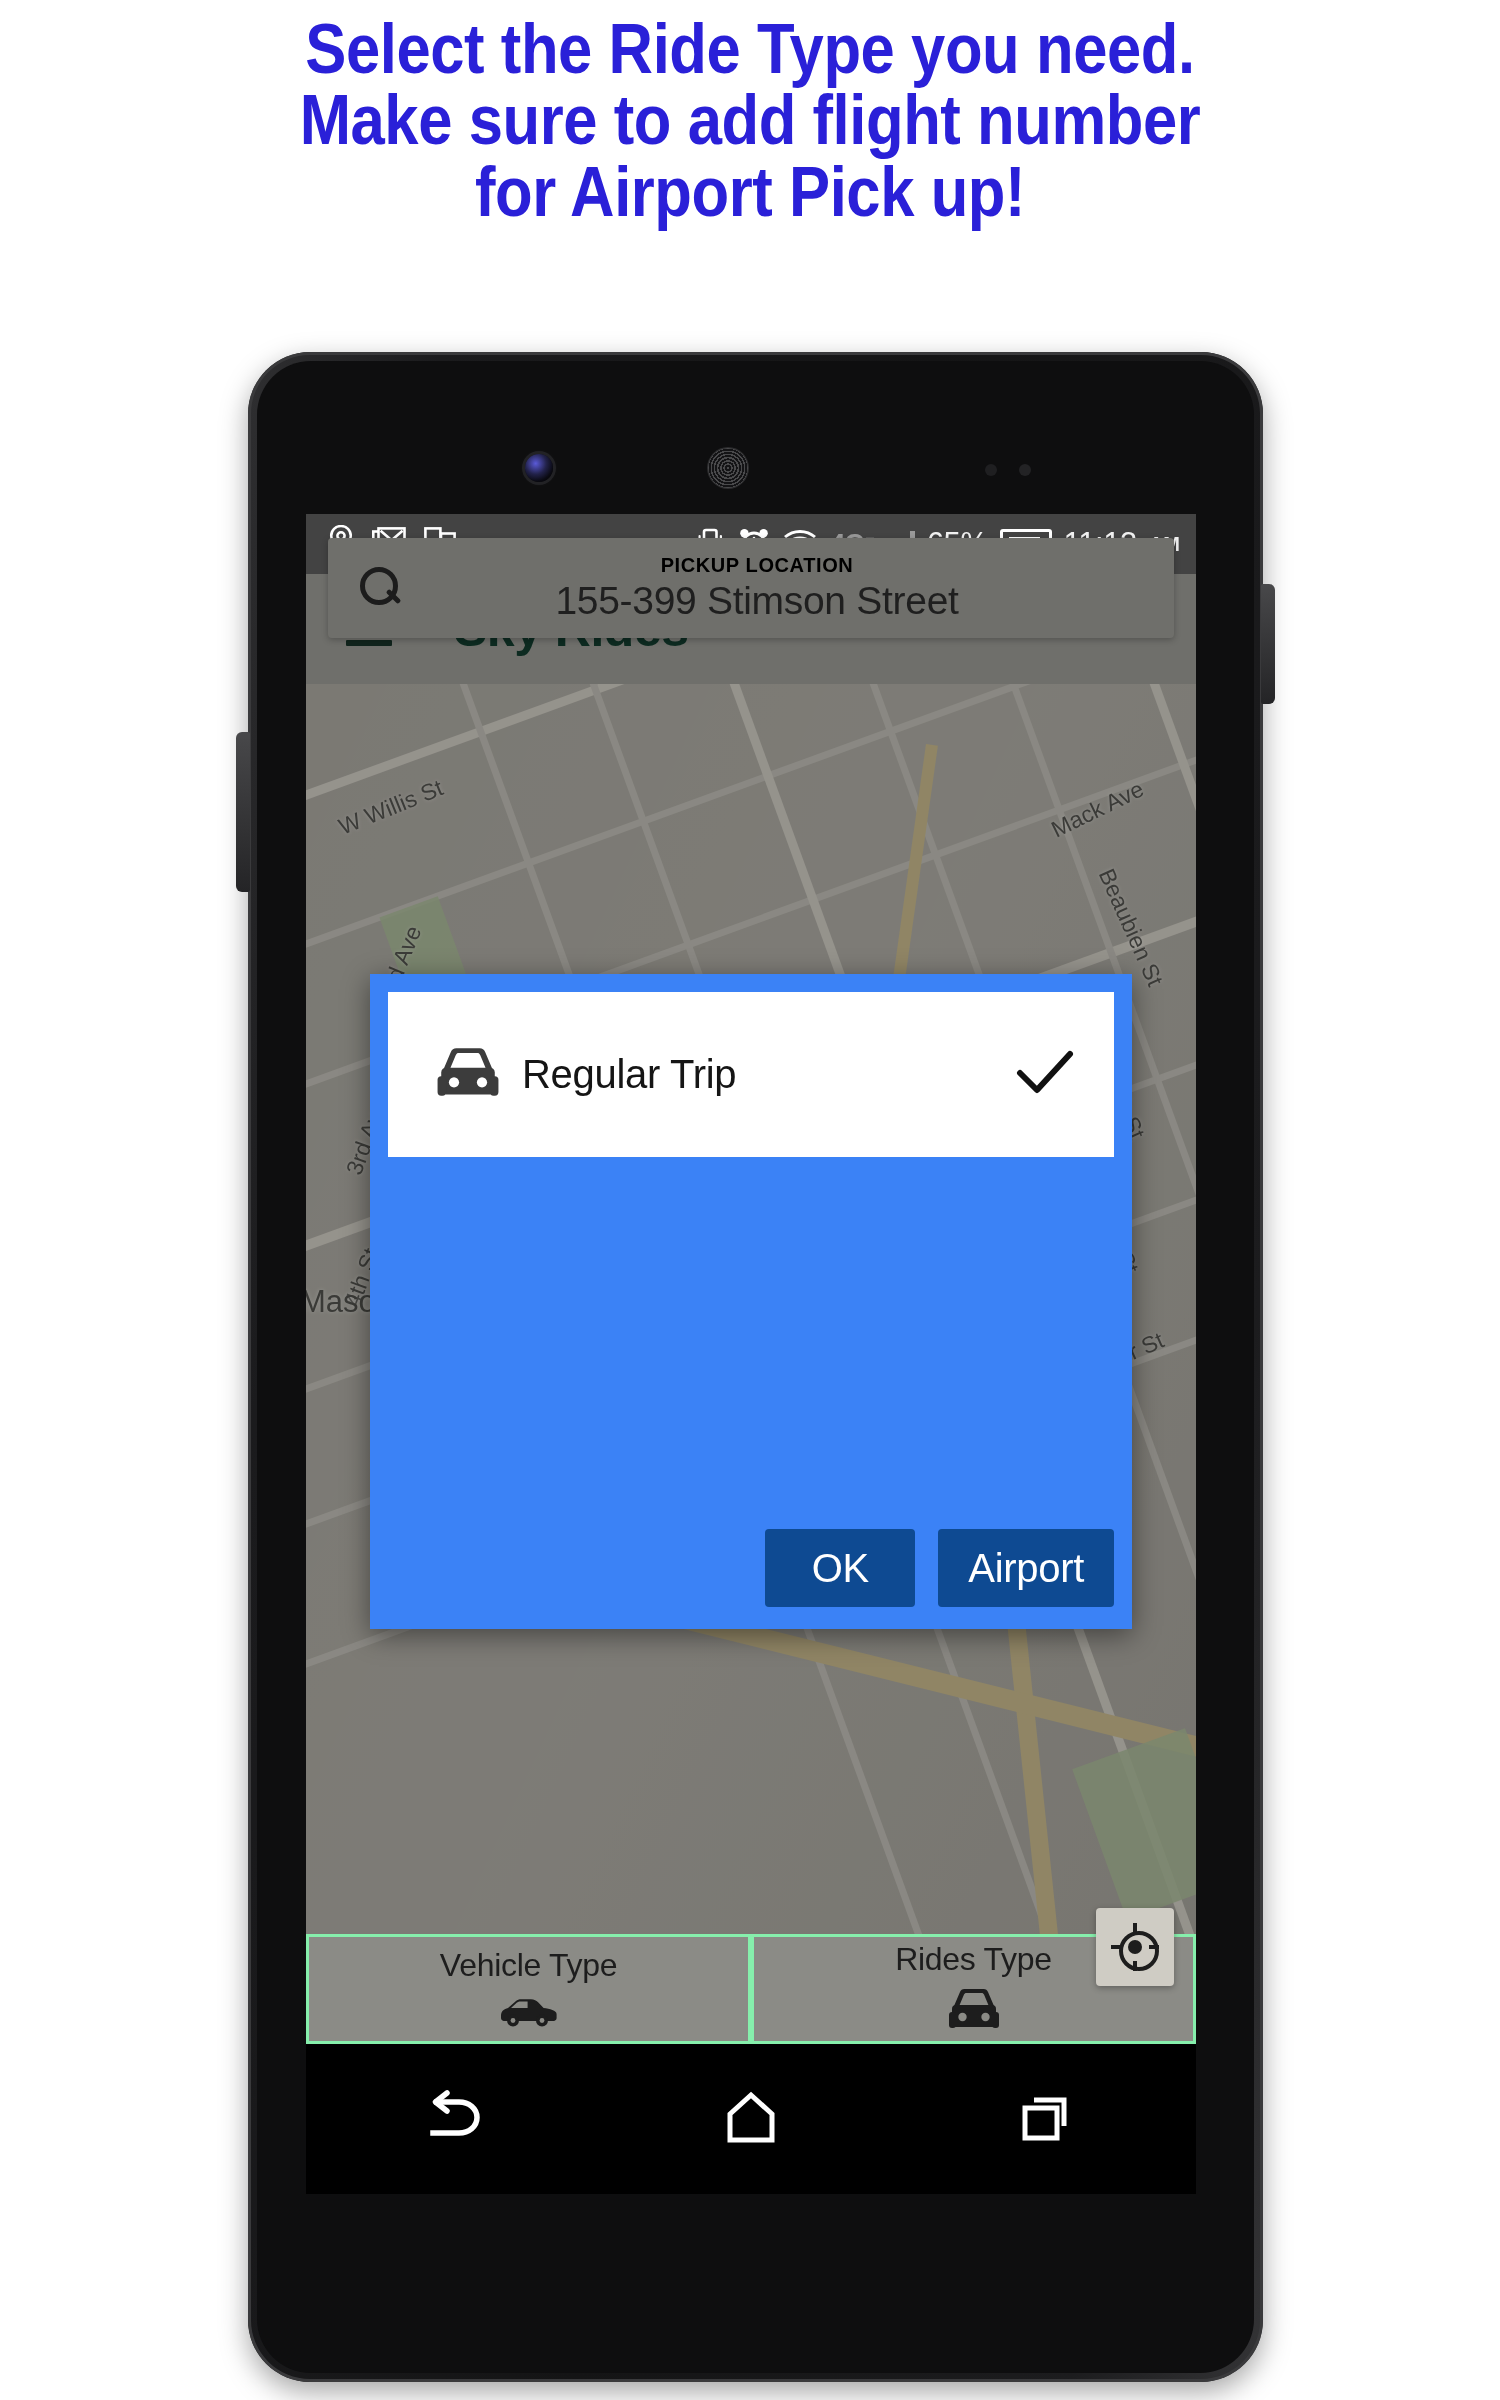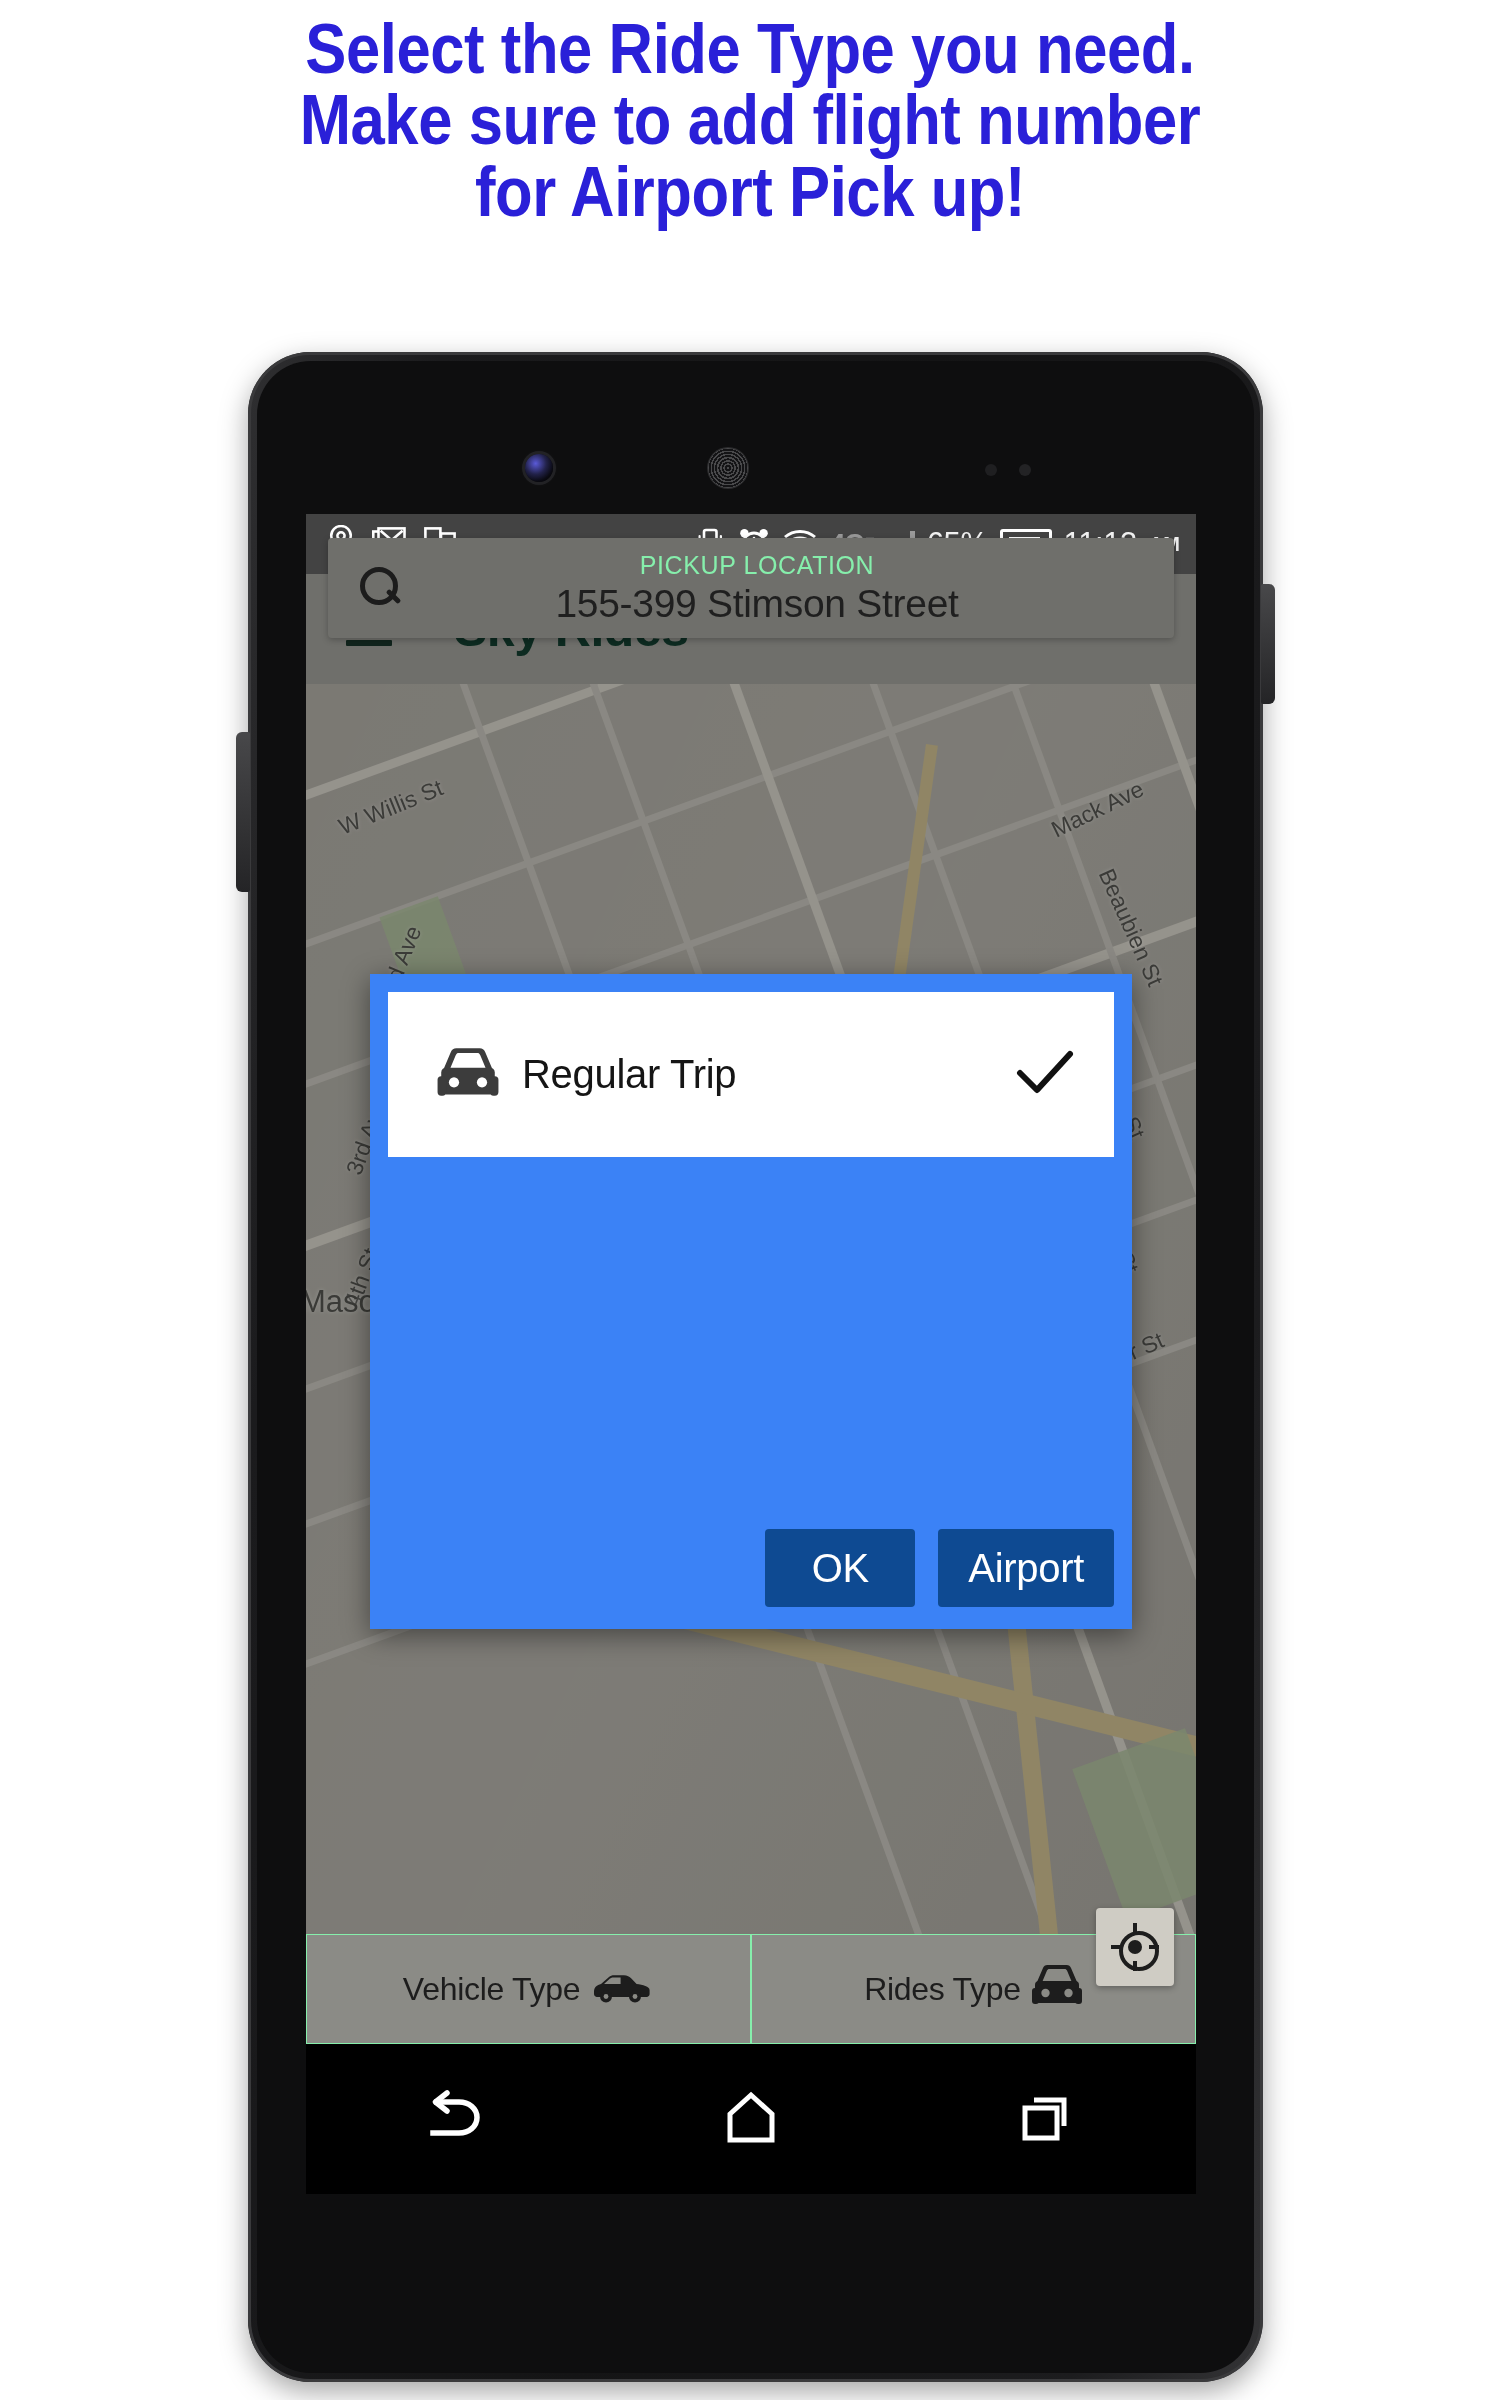--- a/index.html
+++ b/index.html
@@ -128,21 +128,21 @@
     position:absolute;left:22px;top:24px;width:846px;height:100px;
     background:#6f6f6b;border-radius:4px;display:flex;align-items:center;
     box-shadow:0 2px 6px rgba(0,0,0,.25);z-index:6;
   }
   .search-icon{margin-left:30px;width:42px;height:42px;position:relative;flex:0 0 auto;}
   .search-icon::before{content:"";position:absolute;left:2px;top:0;width:28px;height:28px;
     border:5px solid #1c1c1c;border-radius:50%;}
   .search-icon::after{content:"";position:absolute;left:27px;top:27px;width:17px;height:5px;
     background:#1c1c1c;transform:rotate(45deg);border-radius:2px;}
   .search-texts{flex:1;text-align:center;margin-right:60px;}
-  .pickup-label{color:#86efac;font-size:25px;font-weight:normal;letter-spacing:.6px;}
+  .pickup-label{color:#000000;font-size:20px;font-weight:bold;letter-spacing:.6px;}
   .pickup-value{color:#1f1f1f;font-size:39px;margin-top:2px;letter-spacing:-.3px;}
 
   
   .fab-locate{
     position:absolute;right:22px;bottom:58px;width:78px;height:78px;border-radius:4px;
     background:#cfccc4;display:flex;align-items:center;justify-content:center;
     box-shadow:0 2px 6px rgba(0,0,0,.3);z-index:6;
   }
   .crosshair{position:relative;width:48px;height:48px;}
   .crosshair .ring{position:absolute;left:8px;top:8px;width:32px;height:32px;border-radius:50%;
@@ -154,22 +154,22 @@
   .crosshair .t.s{left:22px;bottom:0;width:4px;height:10px;}
   .crosshair .t.w{top:22px;left:0;height:4px;width:10px;}
   .crosshair .t.e{top:22px;right:0;height:4px;width:10px;}
 
   
   .bottombar{
     position:absolute;left:0;top:1420px;width:890px;height:110px;background:#8b8b86;
     display:flex;align-items:stretch;z-index:5;
   }
   .tab{
-    flex:1;display:flex;flex-direction:row;align-items:center;justify-content:center;
-    gap:10px;border:1px solid #86efac;
+    flex:1;display:flex;flex-direction:column;align-items:center;justify-content:center;
+    gap:10px;border:3px solid #86efac;
   }
   .tab-label{color:#1d1d1d;font-size:32px;letter-spacing:-.3px;}
 
   
   .navbar{
     position:absolute;left:58px;top:1692px;width:890px;height:150px;background:#000;
     display:flex;align-items:center;justify-content:space-around;
   }
   .navbtn{width:96px;height:96px;display:flex;align-items:center;justify-content:center;}
 

